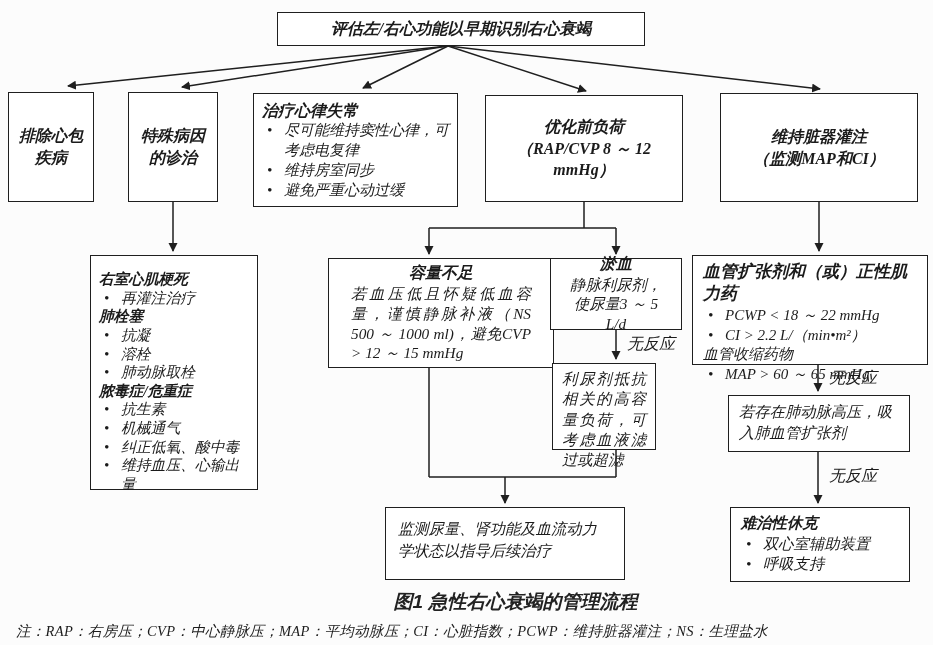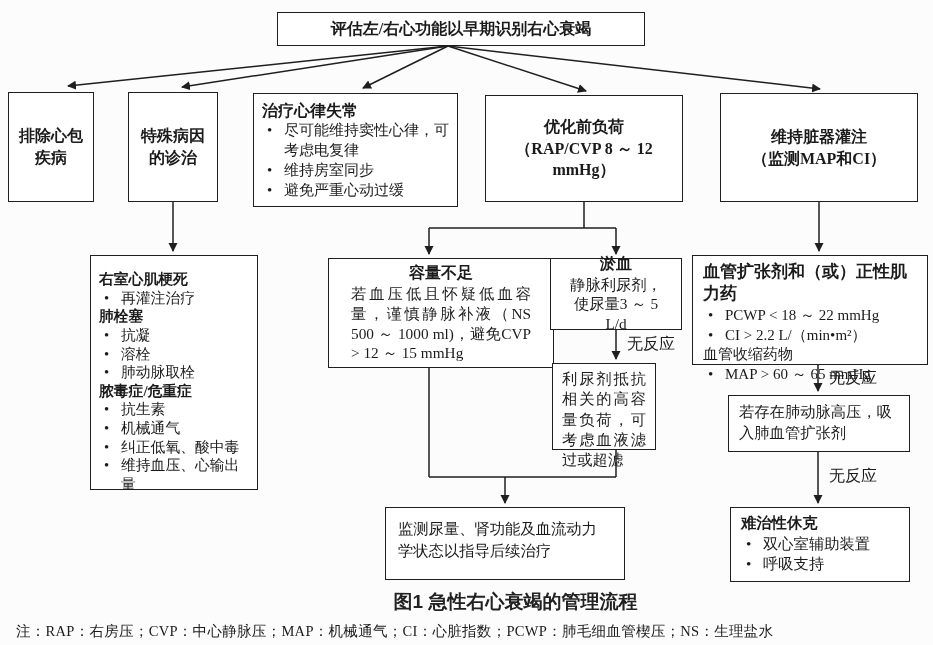--- a/index.html
+++ b/index.html
@@ -1,20 +1,21 @@
 <!DOCTYPE html>
 <html><head>
 <meta charset="utf-8">
 <style>
   html,body{margin:0;padding:0;}
   body{background:#f4f4f4;}
   #stage{
     position:relative;width:933px;height:645px;background:#fcfcfc;
     font-family:"Liberation Serif","DejaVu Serif",serif;color:#1b1b1b;
     overflow:hidden;
+    font-style:italic;
   }
   #wires{position:absolute;left:0;top:0;z-index:0;pointer-events:none;}
   .box{
     position:absolute;box-sizing:border-box;background:#fff;
     border:1.6px solid #1f1f1f;z-index:1;
   }
   .flexc{display:flex;flex-direction:column;align-items:center;justify-content:center;text-align:center;}
   .b{font-weight:bold;}
   .t16{font-size:16px;line-height:1.35;}
   .t15{font-size:15px;line-height:1.32;}
@@ -200,14 +201,14 @@
         <span class="dot">•</span>
       <span class="txt">呼吸支持</span>
       </div>
   </div>
 
   <span class="lbl" style="left:627px;top:334px;">无反应</span>
   <span class="lbl" style="left:829px;top:368px;">无反应</span>
   <span class="lbl" style="left:829px;top:466px;">无反应</span>
 
   <div id="caption">图1 急性右心衰竭的管理流程</div>
-  <div id="note">注：RAP：右房压；CVP：中心静脉压；MAP：机械通气；CI：心脏指数；PCWP：肺毛细血管楔压；NS：生理盐水</div>
+  <div id="note">注：RAP：右房压；CVP：中心静脉压；MAP：平均动脉压；CI：心脏指数；PCWP：维持脏器灌注；NS：生理盐水</div>
 </div>
 
 </body></html>

